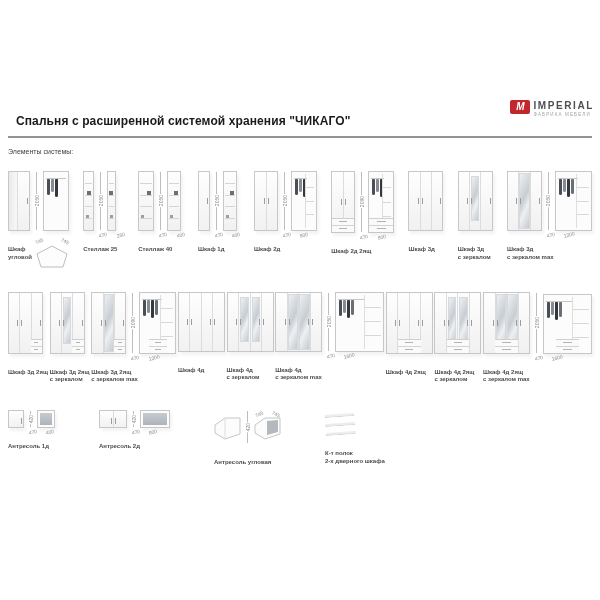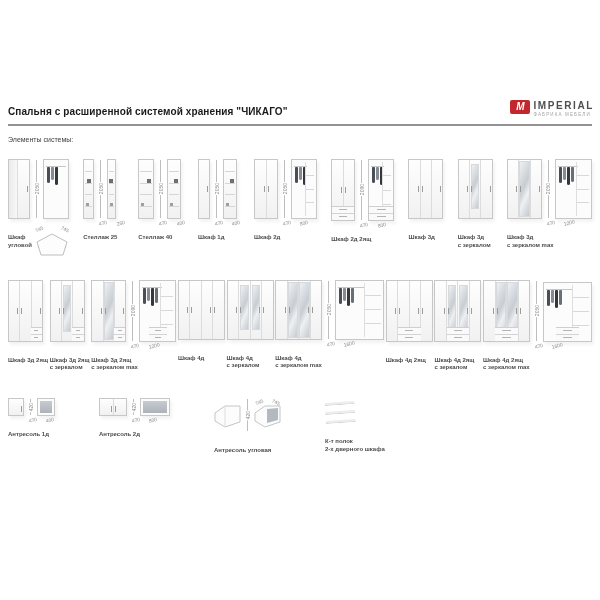--- a/index.html
+++ b/index.html
@@ -1,18 +1,18 @@
 <!DOCTYPE html>
 <html><head>
 <meta charset="utf-8">
 <style>
   html,body{margin:0;padding:0;background:#fff;}
   body{width:600px;height:600px;overflow:hidden;font-family:"Liberation Sans",sans-serif;color:#333;position:relative;}
   .sheet{position:relative;padding:106px 8px 0 8px;}
-  h1{font-size:10px;margin:0;color:#1a1a1a;font-weight:bold;letter-spacing:.1px;}
+  h1{font-size:12px;margin:8px;color:#1a1a1a;font-weight:bold;letter-spacing:.1px;}
   .rule{height:2px;background:#939393;margin-top:7px;}
   .logo{position:absolute;top:98px;right:6px;background:#fff;display:flex;align-items:flex-start;gap:3px;padding:2px 0 2px 5px;}
   .mono{width:20px;height:14px;border-radius:2px;color:#fff;font-weight:bold;font-style:italic;font-size:10px;text-align:center;line-height:14px;background:#c1272d;}
   .brand{font-size:10px;letter-spacing:1.6px;color:#4f4f4f;font-weight:600;line-height:11px;}
   .tag{font-size:4.5px;color:#a3a3a3;letter-spacing:1.15px;margin-top:1px;}
   .section{margin-top:10px;font-size:7px;color:#3d3d3d;}
   .row{display:flex;align-items:flex-start;}
   .r0{margin-top:16px;justify-content:space-between;}
   .r1{margin-top:30px;justify-content:space-between;}
   .r2{margin-top:26px;gap:44px;}

